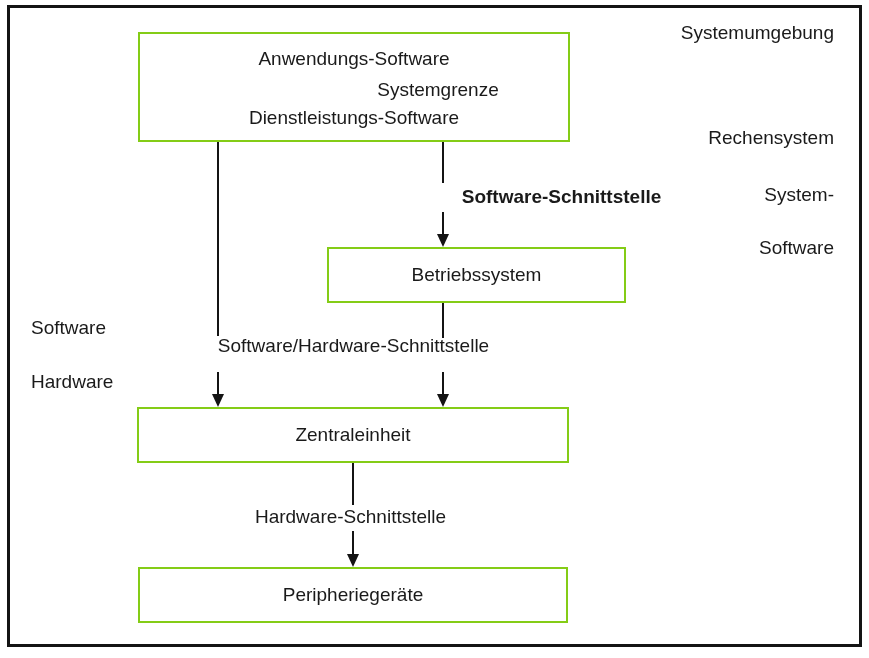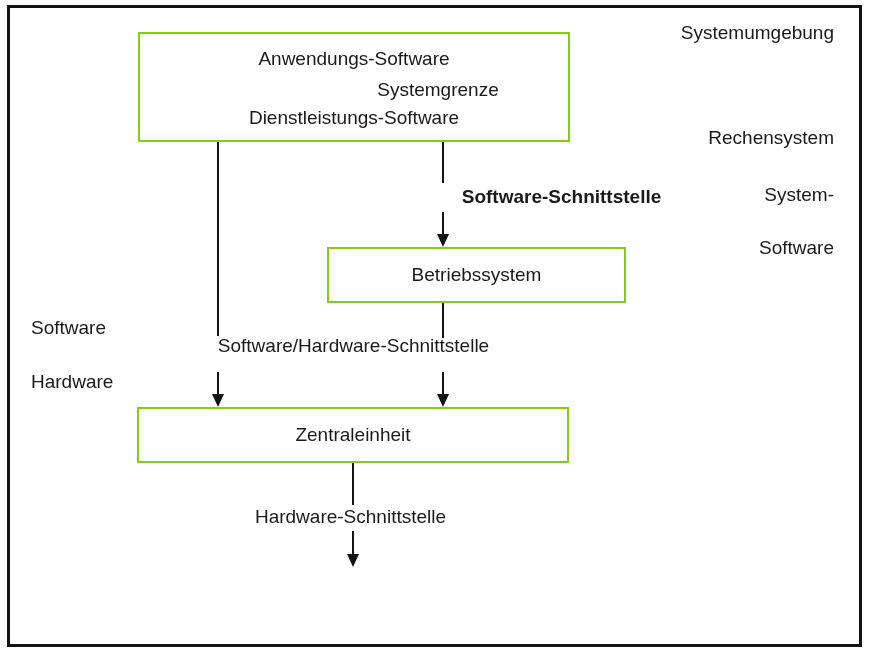--- a/index.html
+++ b/index.html
@@ -132,20 +132,23 @@
   <div id="box-cpu" class="abs dbox">
     <span>Zentraleinheit</span>
   </div>
 
   <div id="row-hw" class="abs dotrow">
     <span class="dots dots-l"></span>
     <span class="lbl">Hardware-Schnittstelle</span>
     <span class="dots dots-r"></span>
   </div>
 
+  <div id="box-periph" class="abs dbox">
+    <span>Peripheriegeräte</span>
+  </div>
 
   <div id="lbl-umgebung" class="abs rlabel">Systemumgebung</div>
   <div id="lbl-rechensystem" class="abs rlabel">Rechensystem</div>
   <div id="lbl-system" class="abs rlabel">System-</div>
   <div id="lbl-software-r" class="abs rlabel">Software</div>
 
   <div id="lbl-software-l" class="abs llabel">Software</div>
   <div id="lbl-hardware-l" class="abs llabel">Hardware</div>
 
 </div>

